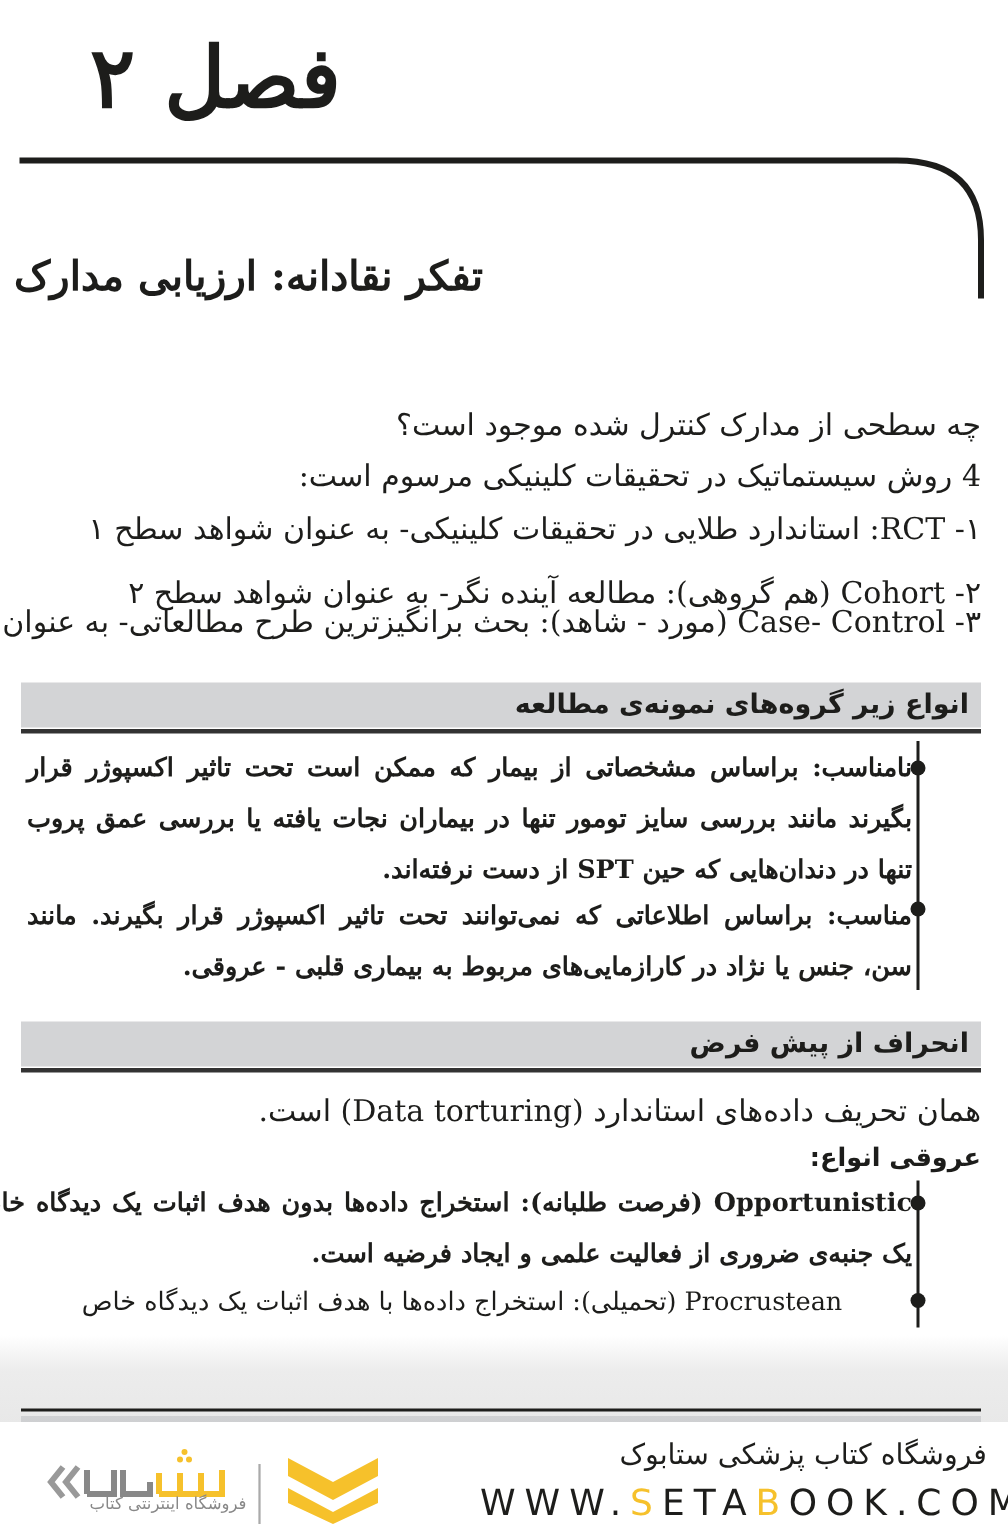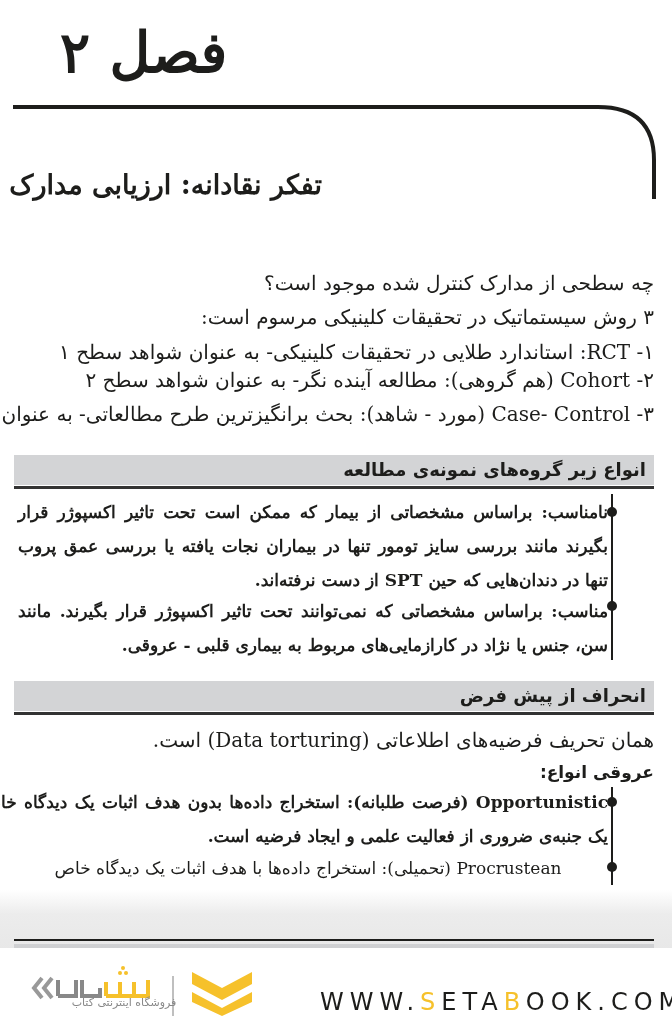--- a/index.html
+++ b/index.html
@@ -24,73 +24,74 @@
 
   .para { right:68px; width:600px; font-size:17px; line-height:34px; text-align:justify; text-align-last:right;font-weight:bold; }
   .para2 { right:68px; width:600px; font-size:17px; line-height:34px; text-align:center; }
 
   #bottom-fade { left:0; top:890px; width:672px; height:60px; background:linear-gradient(to bottom, rgba(240,240,240,0) 0%, #ececec 40%, #e8e8e8 100%); }
   #footer { left:0; top:948px; width:672px; height:76px; background:#ffffff; }
   #footer-store-name { right:14px; top:8px; width:330px; font-size:19px; text-align:right; line-height:28px; }
   #footer-url { right:12px; top:38px; width:340px; font-size:24px; letter-spacing:6px; text-align:right; line-height:32px; font-family:"DejaVu Sans", "Liberation Sans", sans-serif; }
   #footer-url .hl { color:#f6c12b; }
   #footer-logo { left:30px; top:10px; width:230px; height:60px; }
-  #logo-sub { left:54px; top:47px; width:140px; font-size:11px; color:#888; text-align:center; line-height:16px; }
+  #logo-sub { left:42px; top:47px; width:140px; font-size:11px; color:#888; text-align:center; line-height:16px; }
 </style>
 </head>
 <body>
 
 <div id="chapter-title" class="abs rtl">فصل ۲</div>
 
 <svg id="chapter-rule" class="abs" viewBox="0 0 672 220">
   <path d="M13 107 L598 107 Q654 107 654 160 L654 199" fill="none" stroke="#1d1d1b" stroke-width="4"></path>
 </svg>
 
 <div id="chapter-subtitle" class="abs rtl">تفکر نقادانه: ارزیابی مدارک</div>
 
 <div class="abs body-line rtl" style="top:271px;">چه سطحی از مدارک کنترل شده موجود است؟</div>
-<div class="abs body-line rtl" style="top:305px;">۳ روش سیستماتیک در تحقیقات کلینیکی مرسوم است:</div>
+<div class="abs body-line rtl" style="top:305px;">4 روش سیستماتیک در تحقیقات کلینیکی مرسوم است:</div>
 <div class="abs body-line rtl" style="top:340px;">۱- RCT: استاندارد طلایی در تحقیقات کلینیکی- به عنوان شواهد سطح ۱</div>
-<div class="abs body-line rtl" style="top:368px;">۲- Cohort (هم گروهی): مطالعه آینده نگر- به عنوان شواهد سطح ۲</div>
+<div class="abs body-line rtl" style="top:383px;">۲- Cohort (هم گروهی): مطالعه آینده نگر- به عنوان شواهد سطح ۲</div>
 <div class="abs body-line rtl" style="top:402px;">۳- Case- Control (مورد - شاهد): بحث برانگیزترین طرح مطالعاتی- به عنوان شواهد سطح ۳</div>
 
 <div class="abs section-bar" style="top:455px;">
   <div class="title rtl sans">انواع زیر گروه‌های نمونه‌ی مطالعه</div>
 </div>
 <div class="abs section-rule" style="top:486px;"></div>
 
 <div class="abs vline" style="left:611px; top:494px; height:166px;"></div>
 <div class="abs bullet" style="left:607px; top:507px;"></div>
 <div class="abs bullet" style="left:607px; top:601px;"></div>
 
 <div class="abs para rtl" style="top:495px; right:64px; width:590px; left:auto;">نامناسب: براساس مشخصاتی از بیمار که ممکن است تحت تاثیر اکسپوژر قرار بگیرند مانند بررسی سایز تومور تنها در بیماران نجات یافته یا بررسی عمق پروب تنها در دندان‌هایی که حین SPT از دست نرفته‌اند.</div>
-<div class="abs para rtl" style="top:594px; right:64px; width:590px;">مناسب: براساس مشخصاتی که نمی‌توانند تحت تاثیر اکسپوژر قرار بگیرند. مانند سن، جنس یا نژاد در کارازمایی‌های مربوط به بیماری قلبی - عروقی.</div>
+<div class="abs para rtl" style="top:594px; right:64px; width:590px;">مناسب: براساس اطلاعاتی که نمی‌توانند تحت تاثیر اکسپوژر قرار بگیرند. مانند سن، جنس یا نژاد در کارازمایی‌های مربوط به بیماری قلبی - عروقی.</div>
 
 <div class="abs section-bar" style="top:681px;">
   <div class="title rtl sans">انحراف از پیش فرض</div>
 </div>
 <div class="abs section-rule" style="top:712px;"></div>
 
-<div class="abs body-line rtl" style="top:728px;">همان تحریف فرضیه‌های اطلاعاتی (Data torturing) است.</div>
+<div class="abs body-line rtl" style="top:728px;">همان تحریف داده‌های استاندارد (Data torturing) است.</div>
 <div class="abs body-line rtl sans" style="top:760px; font-weight:bold; font-size:17px;">عروقی انواع:</div>
 
 <div class="abs vline" style="left:611px; top:787px; height:98px;"></div>
 <div class="abs bullet" style="left:607px; top:797px;"></div>
 <div class="abs bullet" style="left:607px; top:862px;"></div>
 
 <div class="abs para rtl" style="top:785px; right:64px; width:652px;">Opportunistic (فرصت طلبانه): استخراج داده‌ها بدون هدف اثبات یک دیدگاه خاص که یک جنبه‌ی ضروری از فعالیت علمی و ایجاد فرضیه است.</div>
 <div class="abs para2 rtl" style="top:851px; right:64px; width:600px;">Procrustean (تحمیلی): استخراج داده‌ها با هدف اثبات یک دیدگاه خاص</div>
 
 <div id="bottom-fade" class="abs"></div>
 <div class="abs section-bar" style="top:944px; background:linear-gradient(#d0d1d3,#c4c5c7);">
   <div class="title rtl sans">خصوصیات پیش فرض مناسب</div>
 </div>
 <div class="abs section-rule" style="top:939px; height:2px; background:#1d1d1b;"></div>
 
 <div id="footer" class="abs">
+  <div id="footer-store-name" class="abs rtl sans">فروشگاه کتاب پزشکی ستابوک</div>
   <div id="footer-url" class="abs"><span>WWW.</span><span class="hl">S</span><span>ETA</span><span class="hl">B</span><span>OOK.COM</span></div>
 
   <svg id="footer-logo" class="abs" viewBox="0 0 230 60">
 
     <path d="M12 20 L4 30 L12 40" fill="none" stroke="#999" stroke-width="4"></path>
     <path d="M22 20 L14 30 L22 40" fill="none" stroke="#999" stroke-width="4"></path>
 
     <path d="M28 38 L28 22 M28 38 L46 38 L46 22" fill="none" stroke="#888" stroke-width="4"></path>
     <path d="M52 22 L52 38 L70 38 L70 30" fill="none" stroke="#888" stroke-width="4"></path>
     <path d="M76 38 L76 24 M76 38 L90 38 L90 24 M90 38 L104 38 L104 24 M104 38 L118 38 L118 22" fill="none" stroke="#f6c12b" stroke-width="4"></path>

